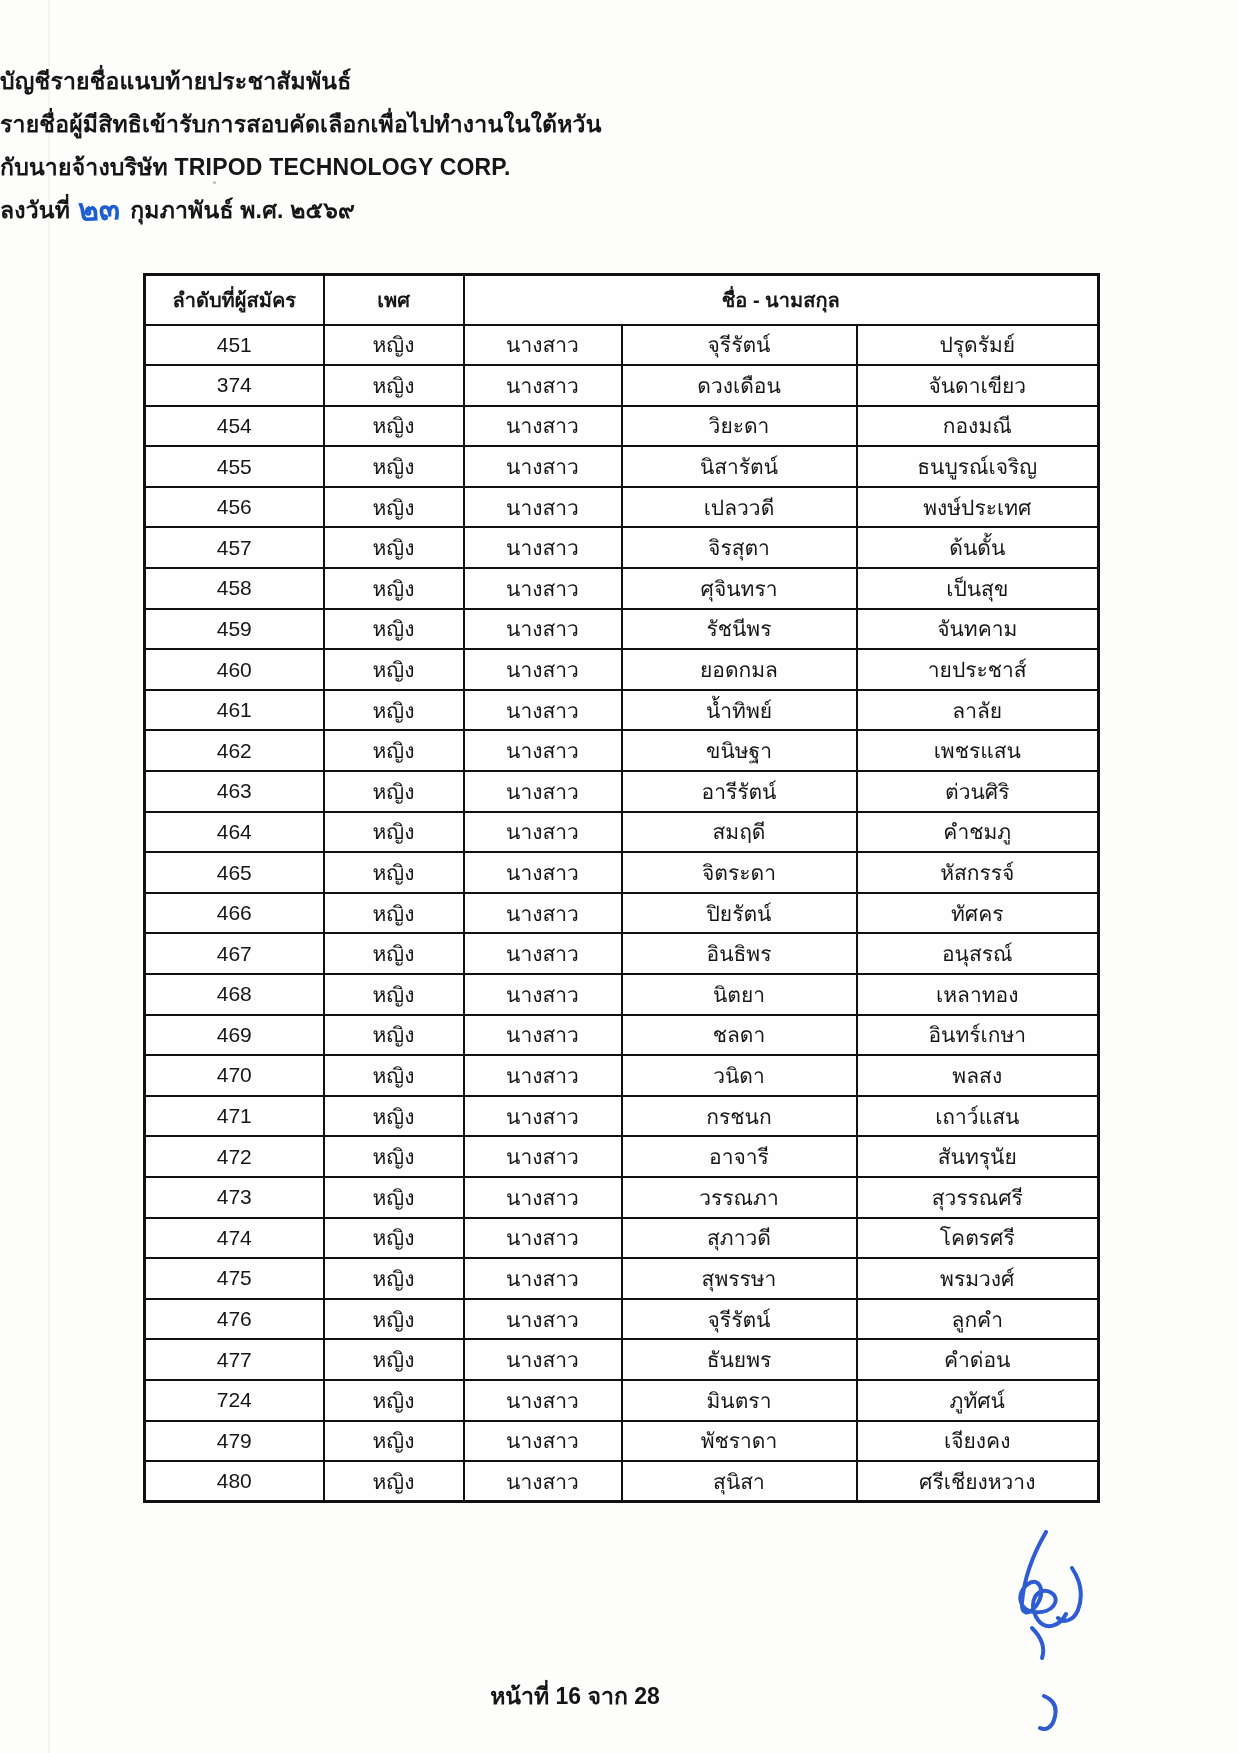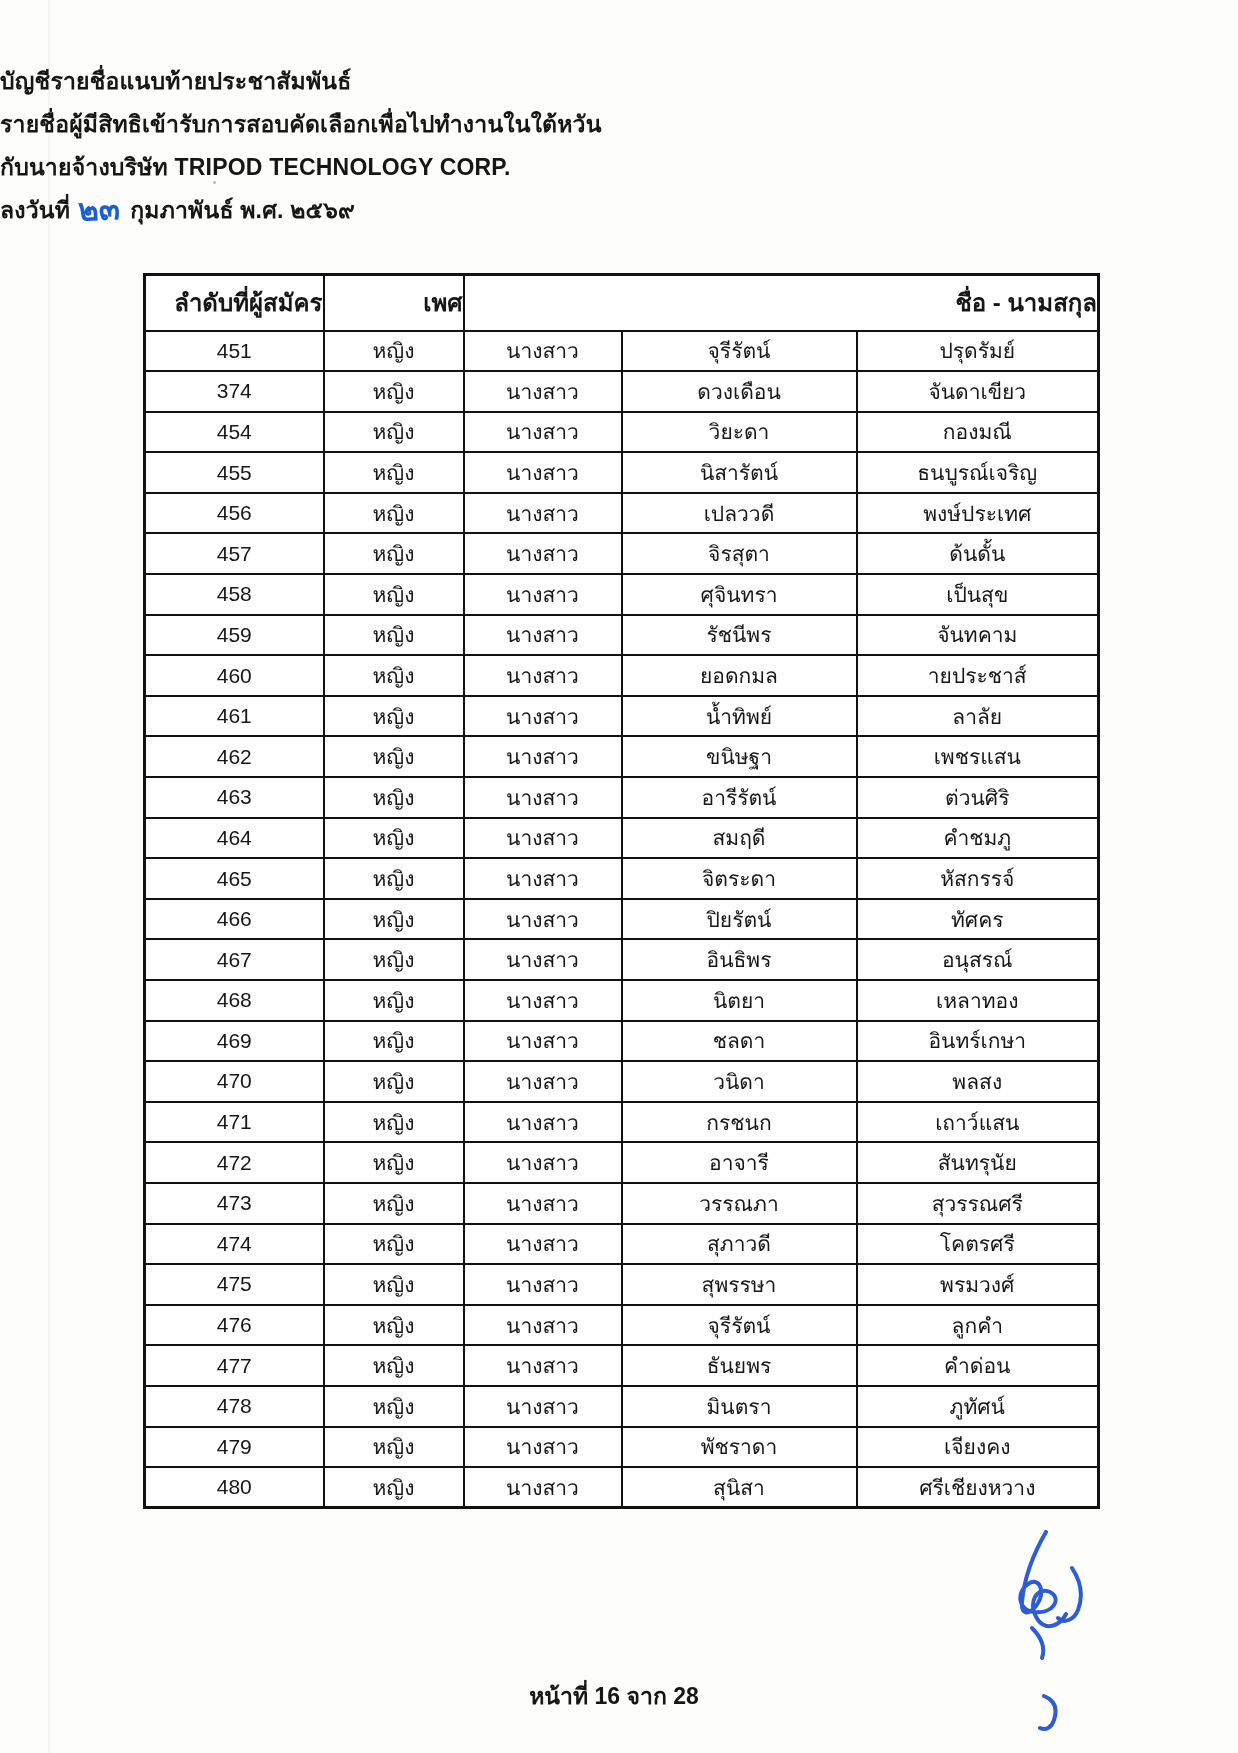--- a/index.html
+++ b/index.html
@@ -60,24 +60,24 @@
     width: 954px;
     border-collapse: collapse;
     table-layout: fixed;
     background: #fefefe;
   }
   table.roster, table.roster th, table.roster td {
     border: 2px solid #111;
   }
   table.roster { border-width: 3px; }
   table.roster th {
-    height: 56px;
-    font-size: 24px;
+    height: 50px;
+    font-size: 20px;
     font-weight: bold;
-    text-align: right;
+    text-align: center;
     vertical-align: middle;
   }
   table.roster td {
     height: 40.6px;
     font-size: 21px;
     font-weight: normal;
     text-align: center;
     vertical-align: middle;
     overflow: hidden;
     white-space: nowrap;
@@ -90,21 +90,20 @@
     pointer-events: none;
   }
 
   .page-footer {
     position: absolute;
     top: 1678px; left: 0;
     width: 1150px;
     text-align: center;
     font-size: 23px;
     font-weight: bold;
-    margin-left: 39px;
   }
 </style>
 </head>
 <body>
 
 <div class="page">
 
   <div class="scan-edge"></div>
   <div class="speck"></div>
 
@@ -307,21 +306,21 @@
           <td>ลูกคำ</td>
         </tr>
         <tr>
           <td>477</td>
           <td>หญิง</td>
           <td>นางสาว</td>
           <td>ธันยพร</td>
           <td>คำด่อน</td>
         </tr>
         <tr>
-          <td>478</td>
+          <td>724</td>
           <td>หญิง</td>
           <td>นางสาว</td>
           <td>มินตรา</td>
           <td>ภูทัศน์</td>
         </tr>
         <tr>
           <td>479</td>
           <td>หญิง</td>
           <td>นางสาว</td>
           <td>พัชราดา</td>

